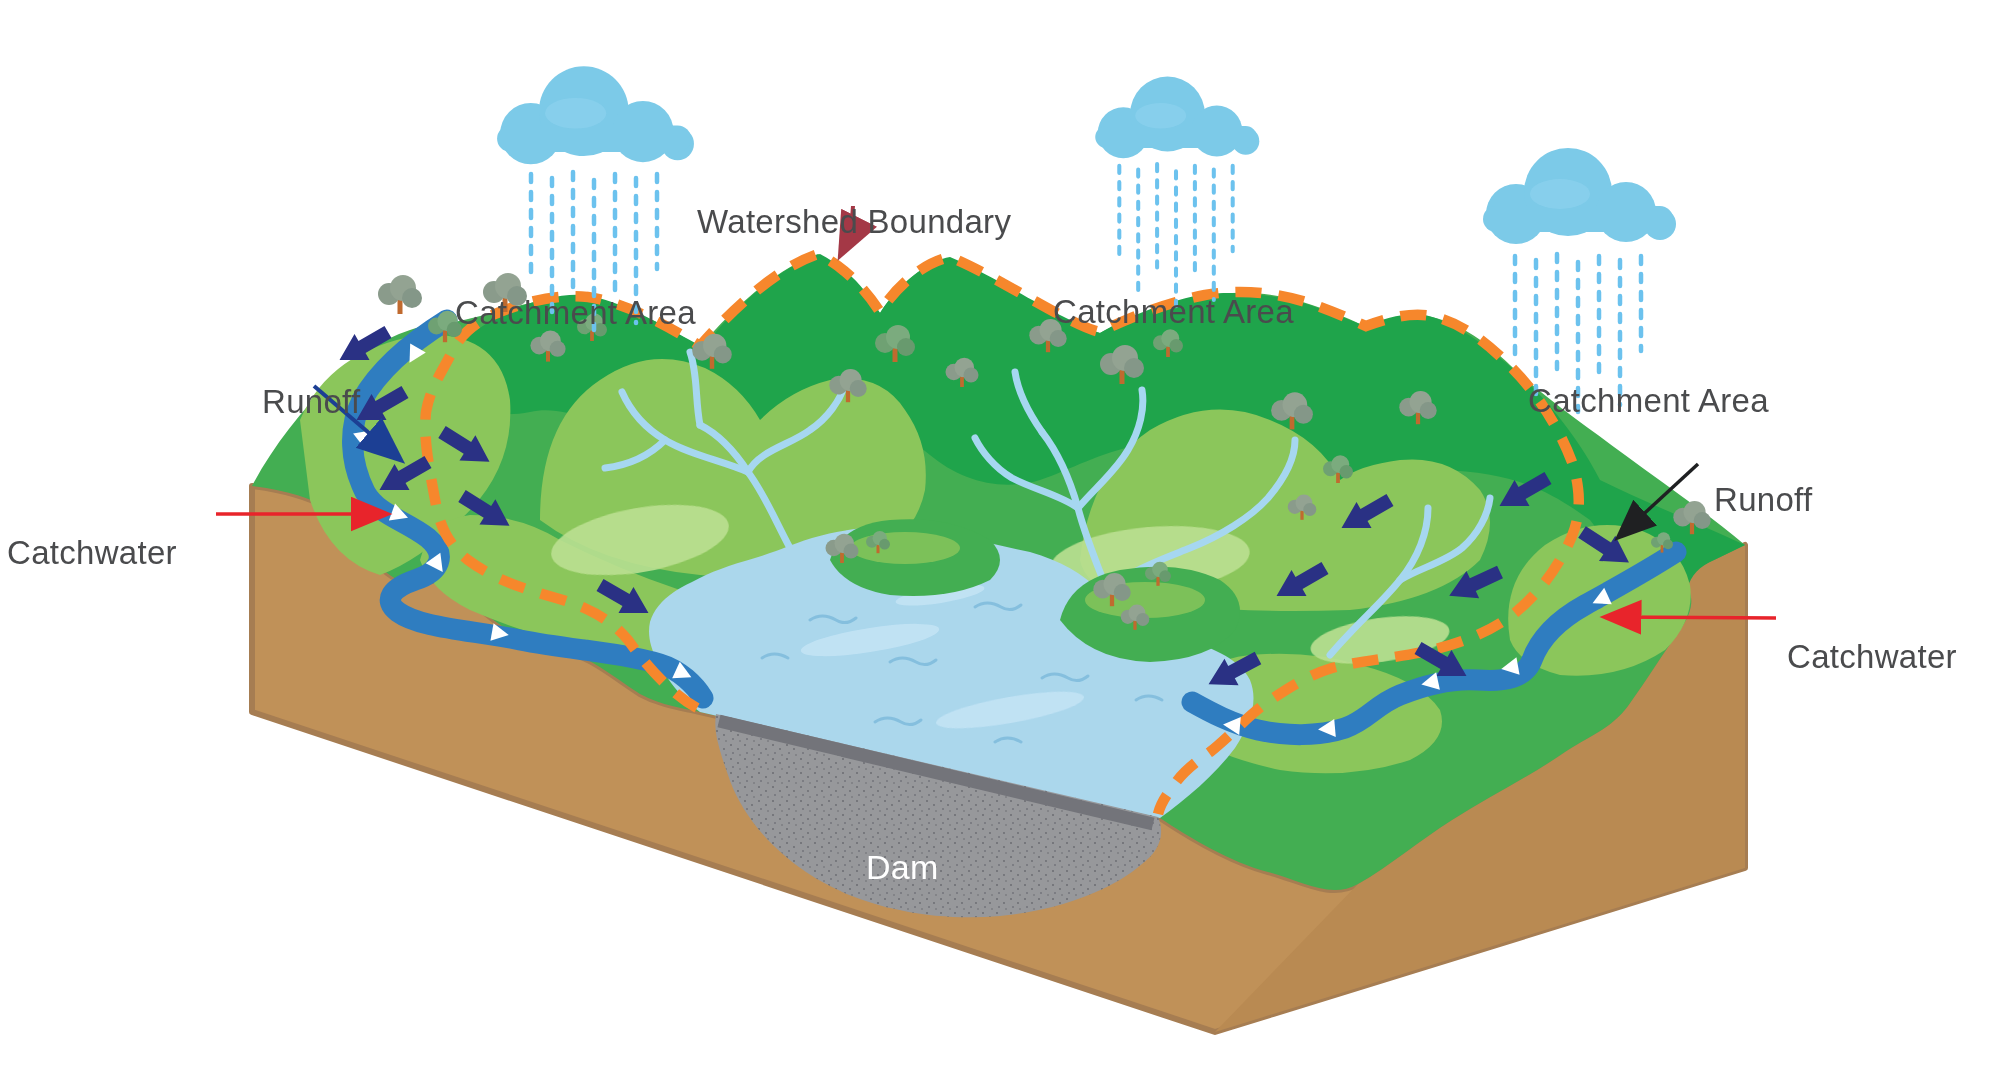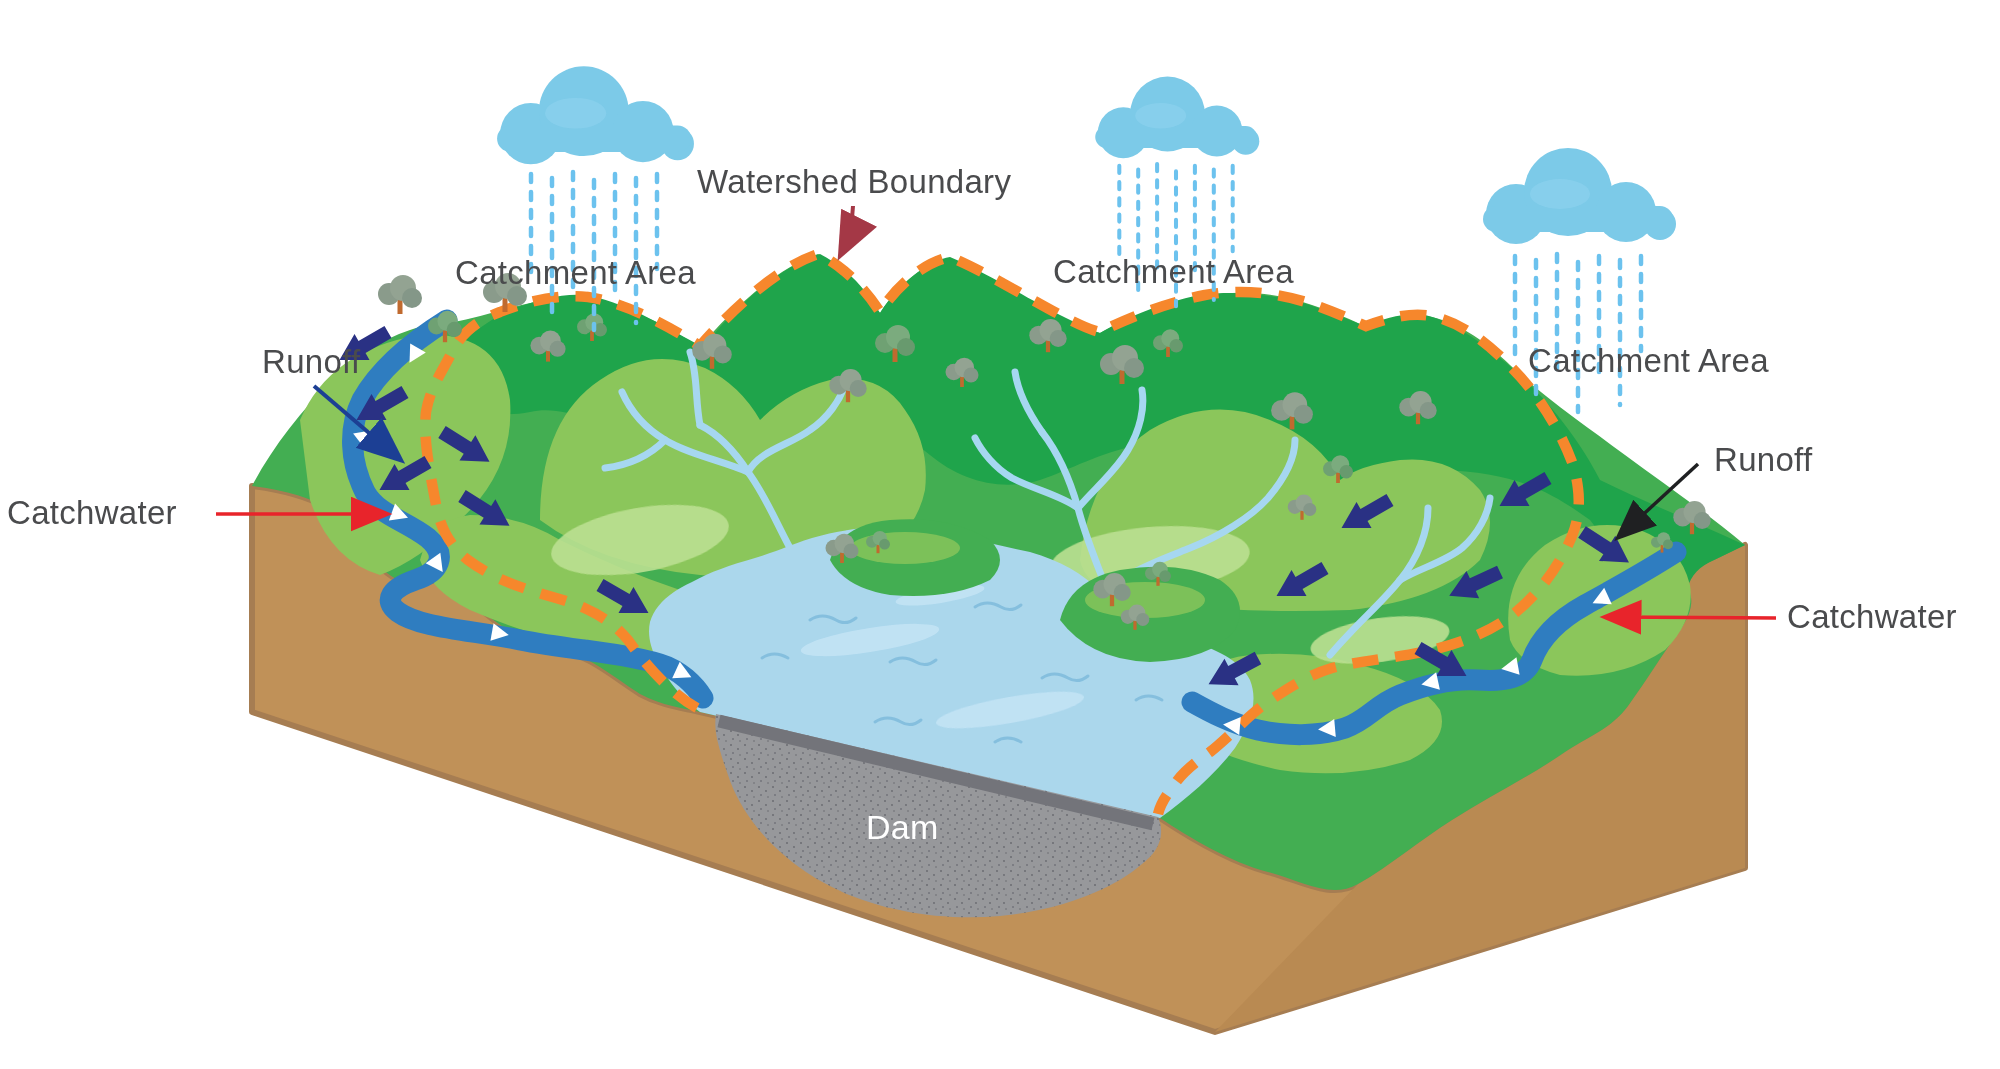--- a/index.html
+++ b/index.html
@@ -1,19 +1,19 @@
 <!DOCTYPE html>
 <html><head>
 <meta charset="utf-8">
 <style>
   html,body{margin:0;padding:0;background:#ffffff;}
   .stage{position:relative;width:2000px;height:1069px;background:#ffffff;overflow:hidden;
          font-family:"Liberation Sans",sans-serif;}
   .stage svg{position:absolute;left:0;top:0;}
-  .lbl{position:absolute;font-size:33px;color:#4a4b4d;white-space:nowrap;letter-spacing:.3px;}
+  .lbl{position:absolute;font-size:33px;color:#4a4b4d;white-space:nowrap;letter-spacing:.3px;margin-top:40px;}
   .lbl-dam{color:#ffffff;font-size:34px;}
 </style>
 </head>
 <body>
 
 <div class="stage">
 
 <svg width="2000" height="1069" viewBox="0 0 2000 1069">
   <defs>
     <pattern id="speck" width="14" height="14" patternUnits="userSpaceOnUse">

